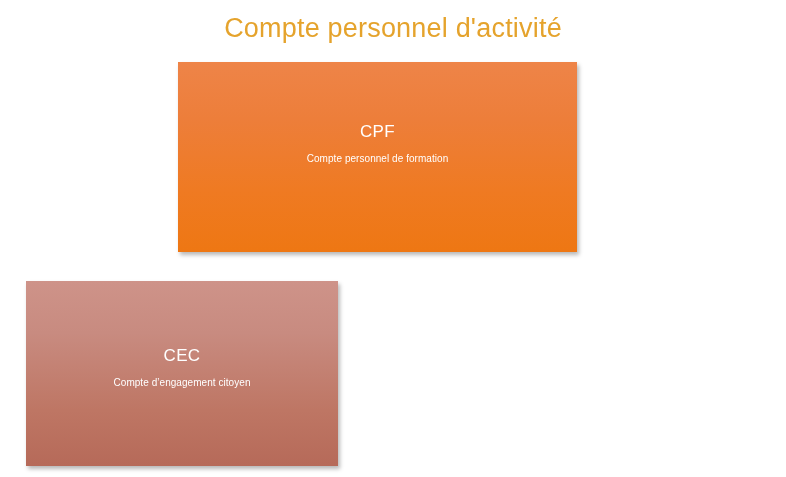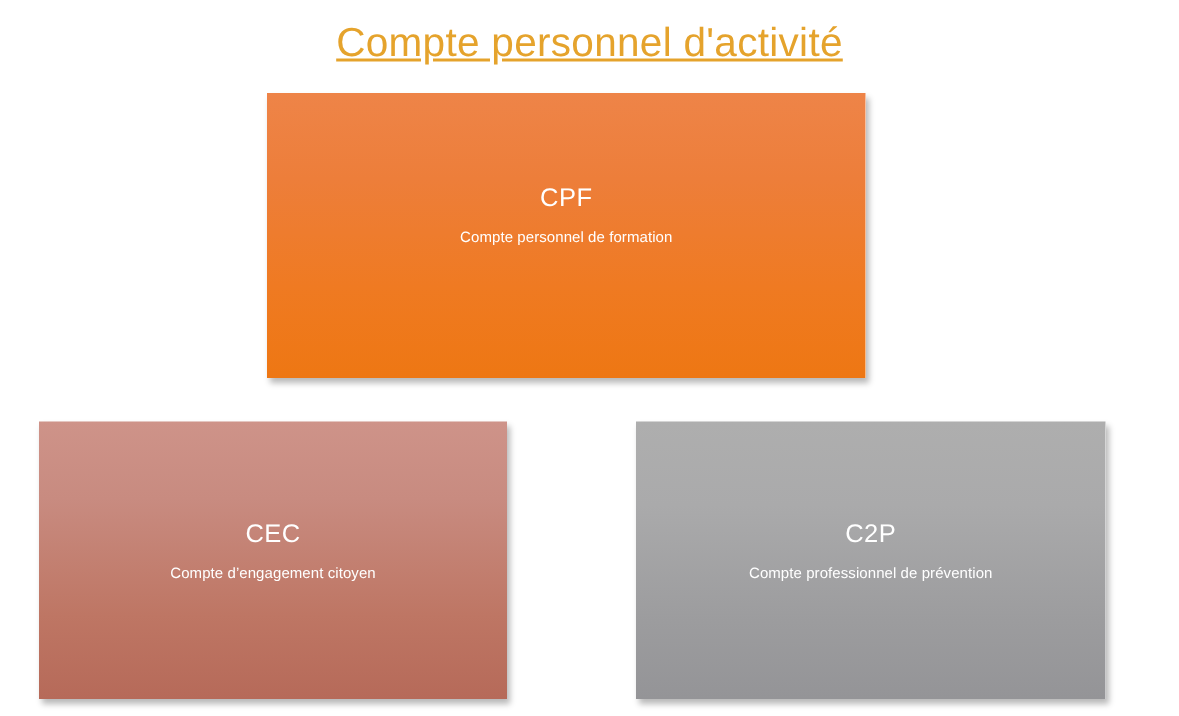--- a/index.html
+++ b/index.html
@@ -27,21 +27,20 @@
     left: 0;
     top: 13px;
     width: 786px;
     text-align: center;
     font-size: 27px;
     font-weight: 300;
     letter-spacing: 0.2px;
     color: #E5A32C;
     line-height: 1.15;
     white-space: nowrap;
-    text-decoration: underline;
   }
 
   
   .box {
     position: absolute;
     box-sizing: border-box;
     display: flex;
     flex-direction: column;
     align-items: center;
     justify-content: center;
@@ -117,20 +116,14 @@
     </div>
   </div>
 
   <div class="box" id="box-cec">
     <div class="box-inner">
       <div class="box-heading">CEC</div>
       <div class="box-subtitle">Compte d’engagement citoyen</div>
     </div>
   </div>
 
-  <div class="box" id="box-c2p">
-    <div class="box-inner">
-      <div class="box-heading">C2P</div>
-      <div class="box-subtitle">Compte professionnel de prévention</div>
-    </div>
-  </div>
 
 </div>
 
 </body></html>

